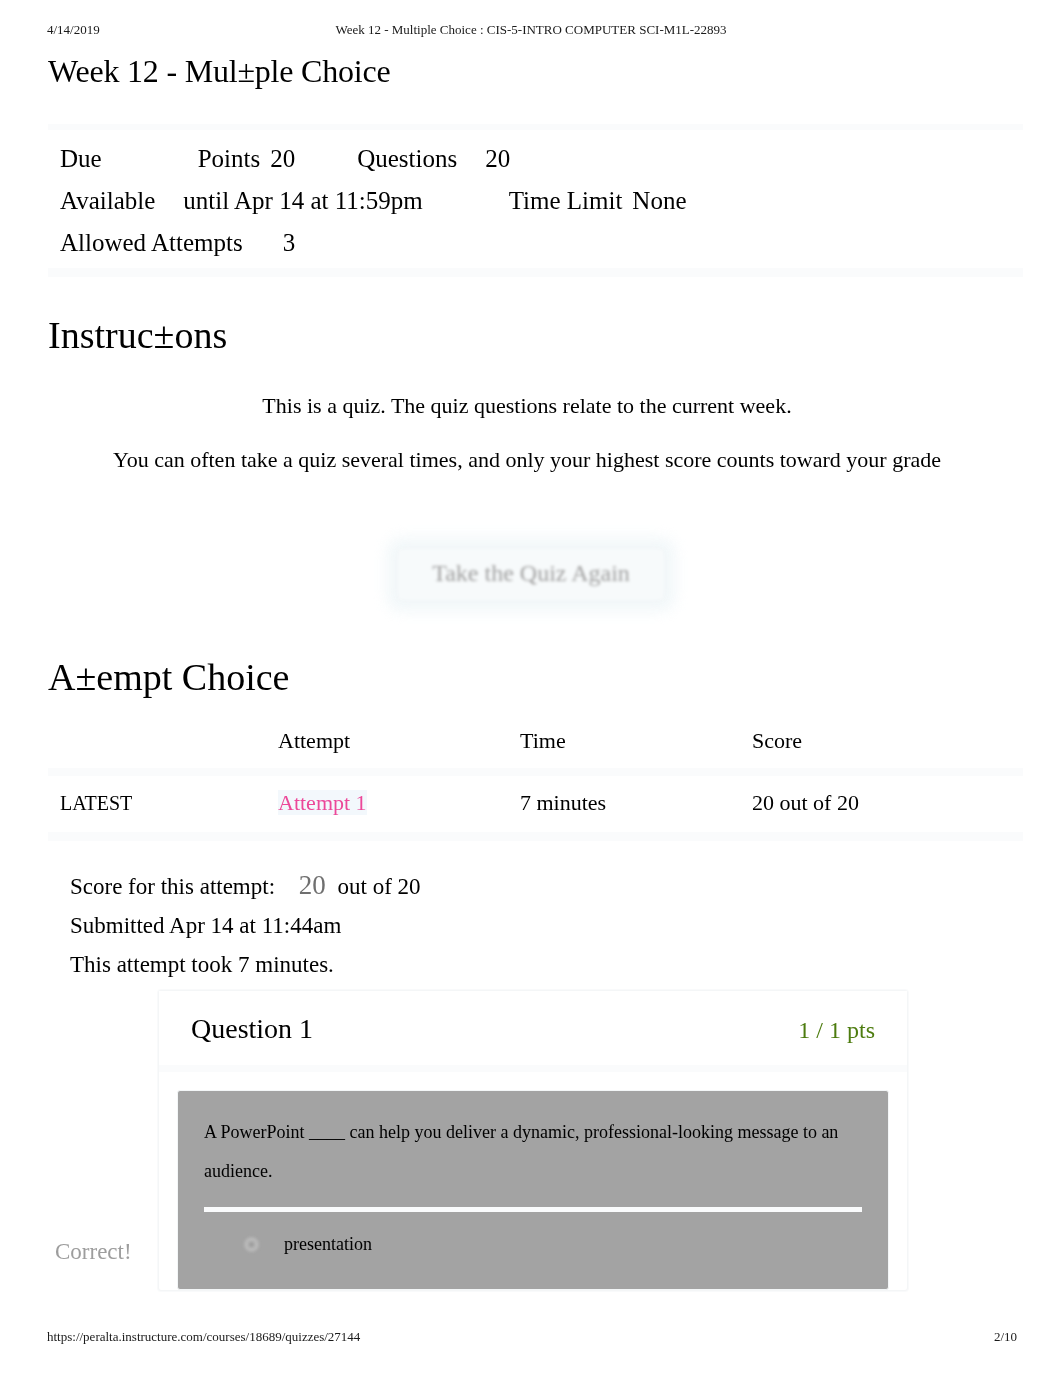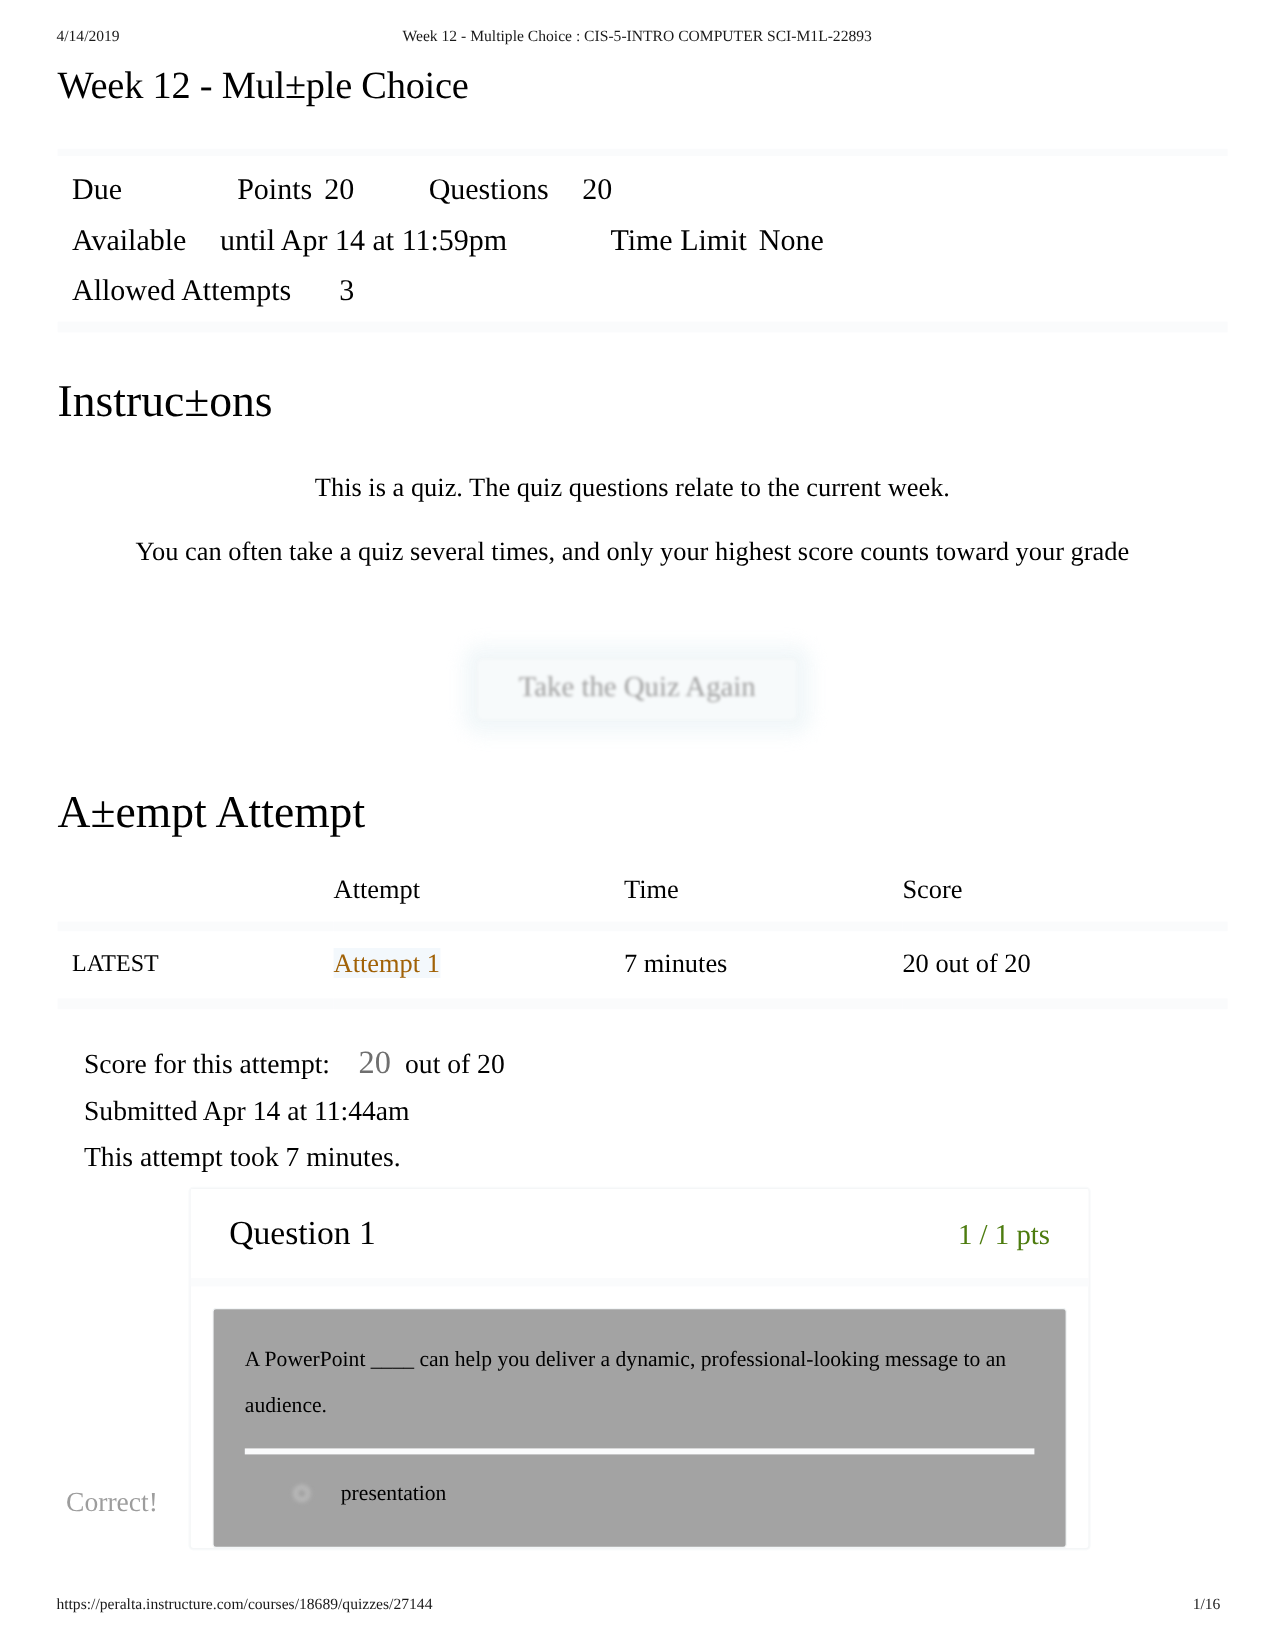--- a/index.html
+++ b/index.html
@@ -168,21 +168,21 @@
   .attempt-table td {
     padding: 14px 0 16px 0;
     border-bottom: 9px solid #fafbfc;
   }
   .col-kept  { width: 218px; padding-left: 12px !important; }
   .col-attempt { width: 242px; }
   .col-time  { width: 232px; }
   .col-score { width: auto; }
   .kept-label { font-size: 20px; }
   .attempt-link {
-    color: #a16207;
+    color: #ec4899;
     text-decoration: none;
     background: rgba(233,243,249,0.55);
     filter: blur(0.25px);
     margin-top: 45px;
   }
 
   
   .score-summary {
     position: absolute;
     left: 70px;
@@ -309,21 +309,21 @@
 
 <div class="instructions-body">
   <p>This is a quiz. The quiz questions relate to the current week.</p>
   <p>You can often take a quiz several times, and only your highest score counts toward your grade</p>
 </div>
 
 <div class="quiz-again-wrap">
   <button class="btn-quiz-again">Take the Quiz Again</button>
 </div>
 
-<h2 class="section-heading" id="attempt-history-heading">A±empt Attempt</h2>
+<h2 class="section-heading" id="attempt-history-heading">A±empt Choice</h2>
 
 <table class="attempt-table">
   <thead>
     <tr>
       <th class="col-kept"></th>
       <th class="col-attempt">Attempt</th>
       <th class="col-time">Time</th>
       <th class="col-score">Score</th>
     </tr>
   </thead>
@@ -362,14 +362,14 @@
         <span class="answer-text">presentation</span>
       </div>
     </div>
   </div>
 </div>
 
 <div class="correct-flag">Correct!</div>
 
 <div class="print-footer">
   <span class="pf-url">https://peralta.instructure.com/courses/18689/quizzes/27144</span>
-  <span class="pf-page">1/16</span>
+  <span class="pf-page">2/10</span>
 </div>
 
 </body></html>

